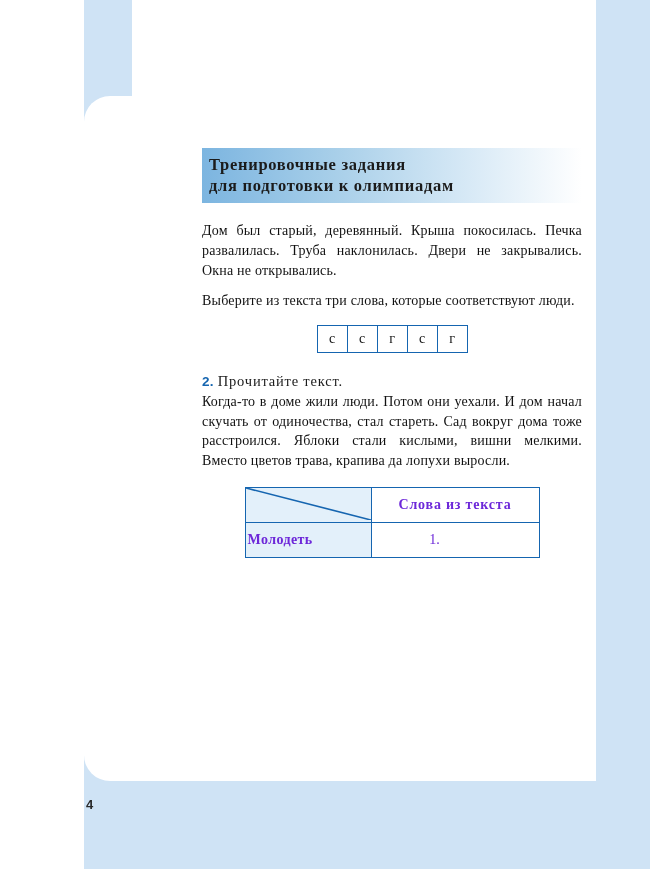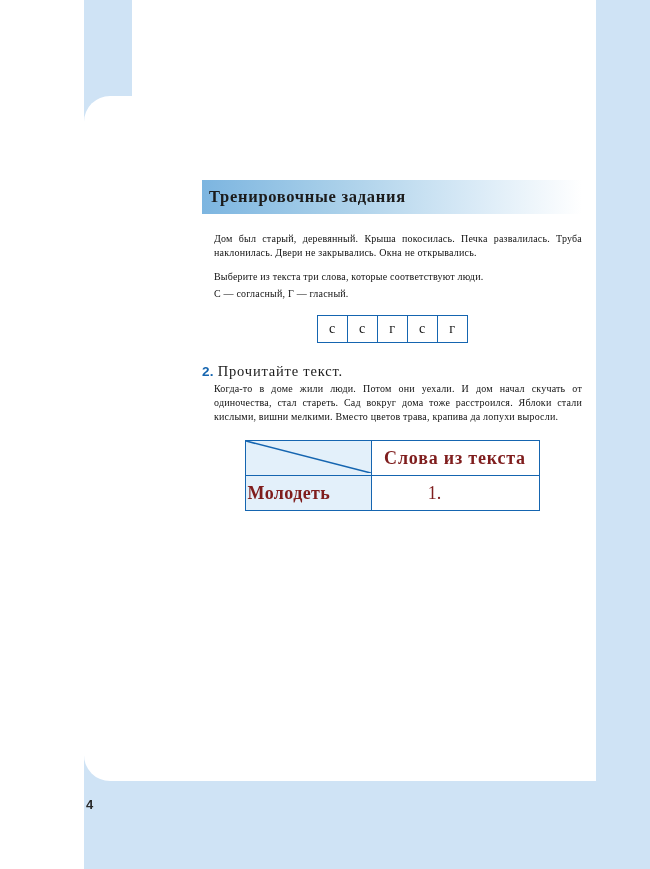--- a/index.html
+++ b/index.html
@@ -58,21 +58,20 @@
     left: 202px;
     top: 148px;
     width: 380px;
   }
 
   
   .header-banner {
     background: linear-gradient(to right, #7cb5e0 0%, #a8cfe9 35%, #d7e9f6 70%, #ffffff 100%);
     padding: 6px 0 7px 7px;
     margin-bottom: 18px;
-    margin-top: 32px;
   }
   .header-banner .line {
     font-family: "Liberation Serif", serif;
     font-weight: bold;
     font-size: 16.5px;
     color: #1b1b1b;
     letter-spacing: 0.7px;
     line-height: 1.28;
   }
 
@@ -89,26 +88,26 @@
     color: #1565b0;
     font-weight: bold;
     font-family: "Liberation Sans", sans-serif;
     font-size: 13.5px;
   }
   .task-head-text {
     letter-spacing: 0.8px;
   }
 
   .para {
-    font-size: 10px;
+    font-size: 14px;
     line-height: 1.42;
     color: #111111;
     text-align: justify;
     text-align-last: left;
-    margin: 0 0 10px 12px;
+    margin: 0 0 10px 0;
     letter-spacing: 0.2px;
   }
   .para.tight {
     margin-bottom: 2px;
   }
 
   
   .scheme {
     display: flex;
     justify-content: center;
@@ -140,22 +139,22 @@
     margin-top: 16px;
   }
   table.answers {
     border-collapse: collapse;
     width: 295px;
     border: 1.3px solid #1565b0;
   }
   table.answers td {
     border: 1.3px solid #1565b0;
     height: 32px;
-    font-size: 18px;
-    color: #7f1d1d;
+    font-size: 14px;
+    color: #6d28d9;
   }
   td.corner {
     width: 125px;
     background: #e3f0fa;
     position: relative;
     padding: 0;
   }
   td.corner .diag {
     position: absolute;
     left: 0; top: 0; right: 0; bottom: 0;
@@ -198,26 +197,26 @@
 <div class="bg-band-left"></div>
 <div class="bg-band-right"></div>
 <div class="bg-band-bottom"></div>
 
 <div class="page-card"></div>
 
 <div class="content">
 
   <div class="header-banner">
     <div class="line">Тренировочные  задания</div>
+    <div class="line">для  подготовки  к  олимпиадам</div>
   </div>
 
   <div class="task">
     <p class="para">Дом был старый, деревянный. Крыша покосилась. Печка развалилась. Труба наклонилась. Двери не закрывались. Окна не открывались.</p>
     <p class="para tight">Выберите из текста три слова, которые соответствуют люди.</p>
-    <p class="para">С  —  согласный,  Г  —  гласный.</p>
 
     <div class="scheme">
       <div class="scheme-grid">
         <div class="scheme-cell">с</div>
         <div class="scheme-cell">с</div>
         <div class="scheme-cell">г</div>
         <div class="scheme-cell">с</div>
         <div class="scheme-cell">г</div>
       </div>
     </div>

